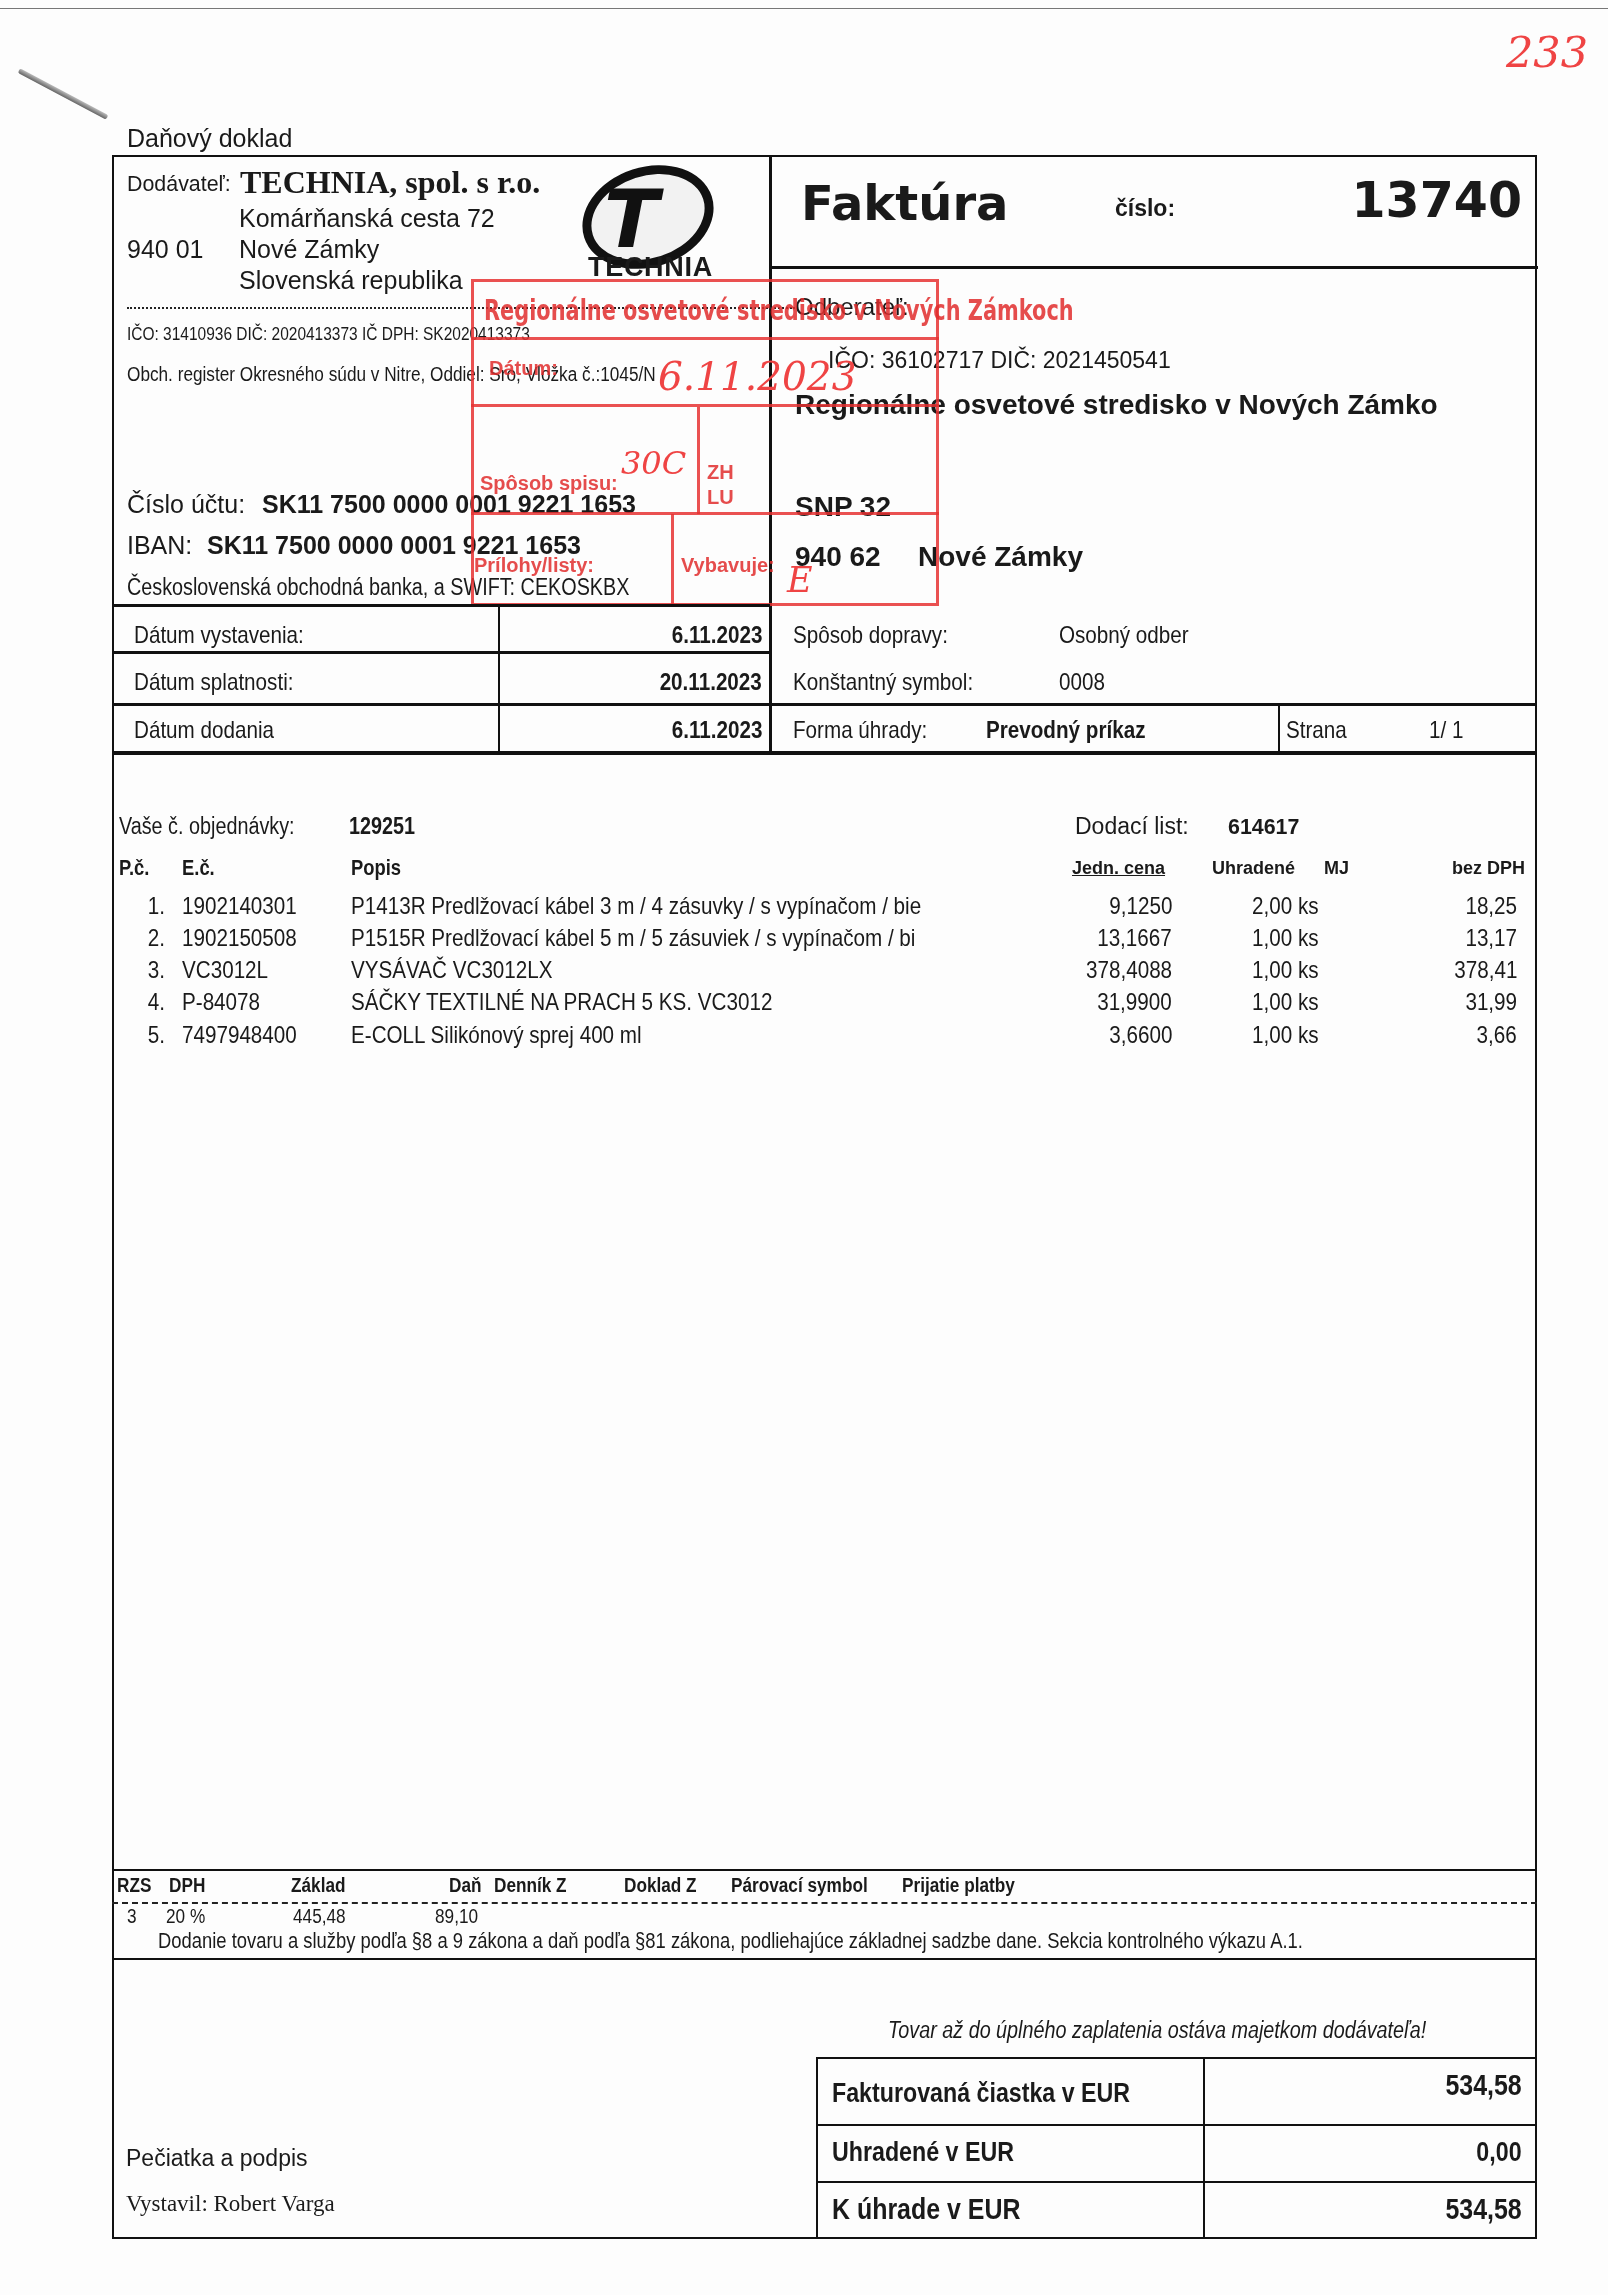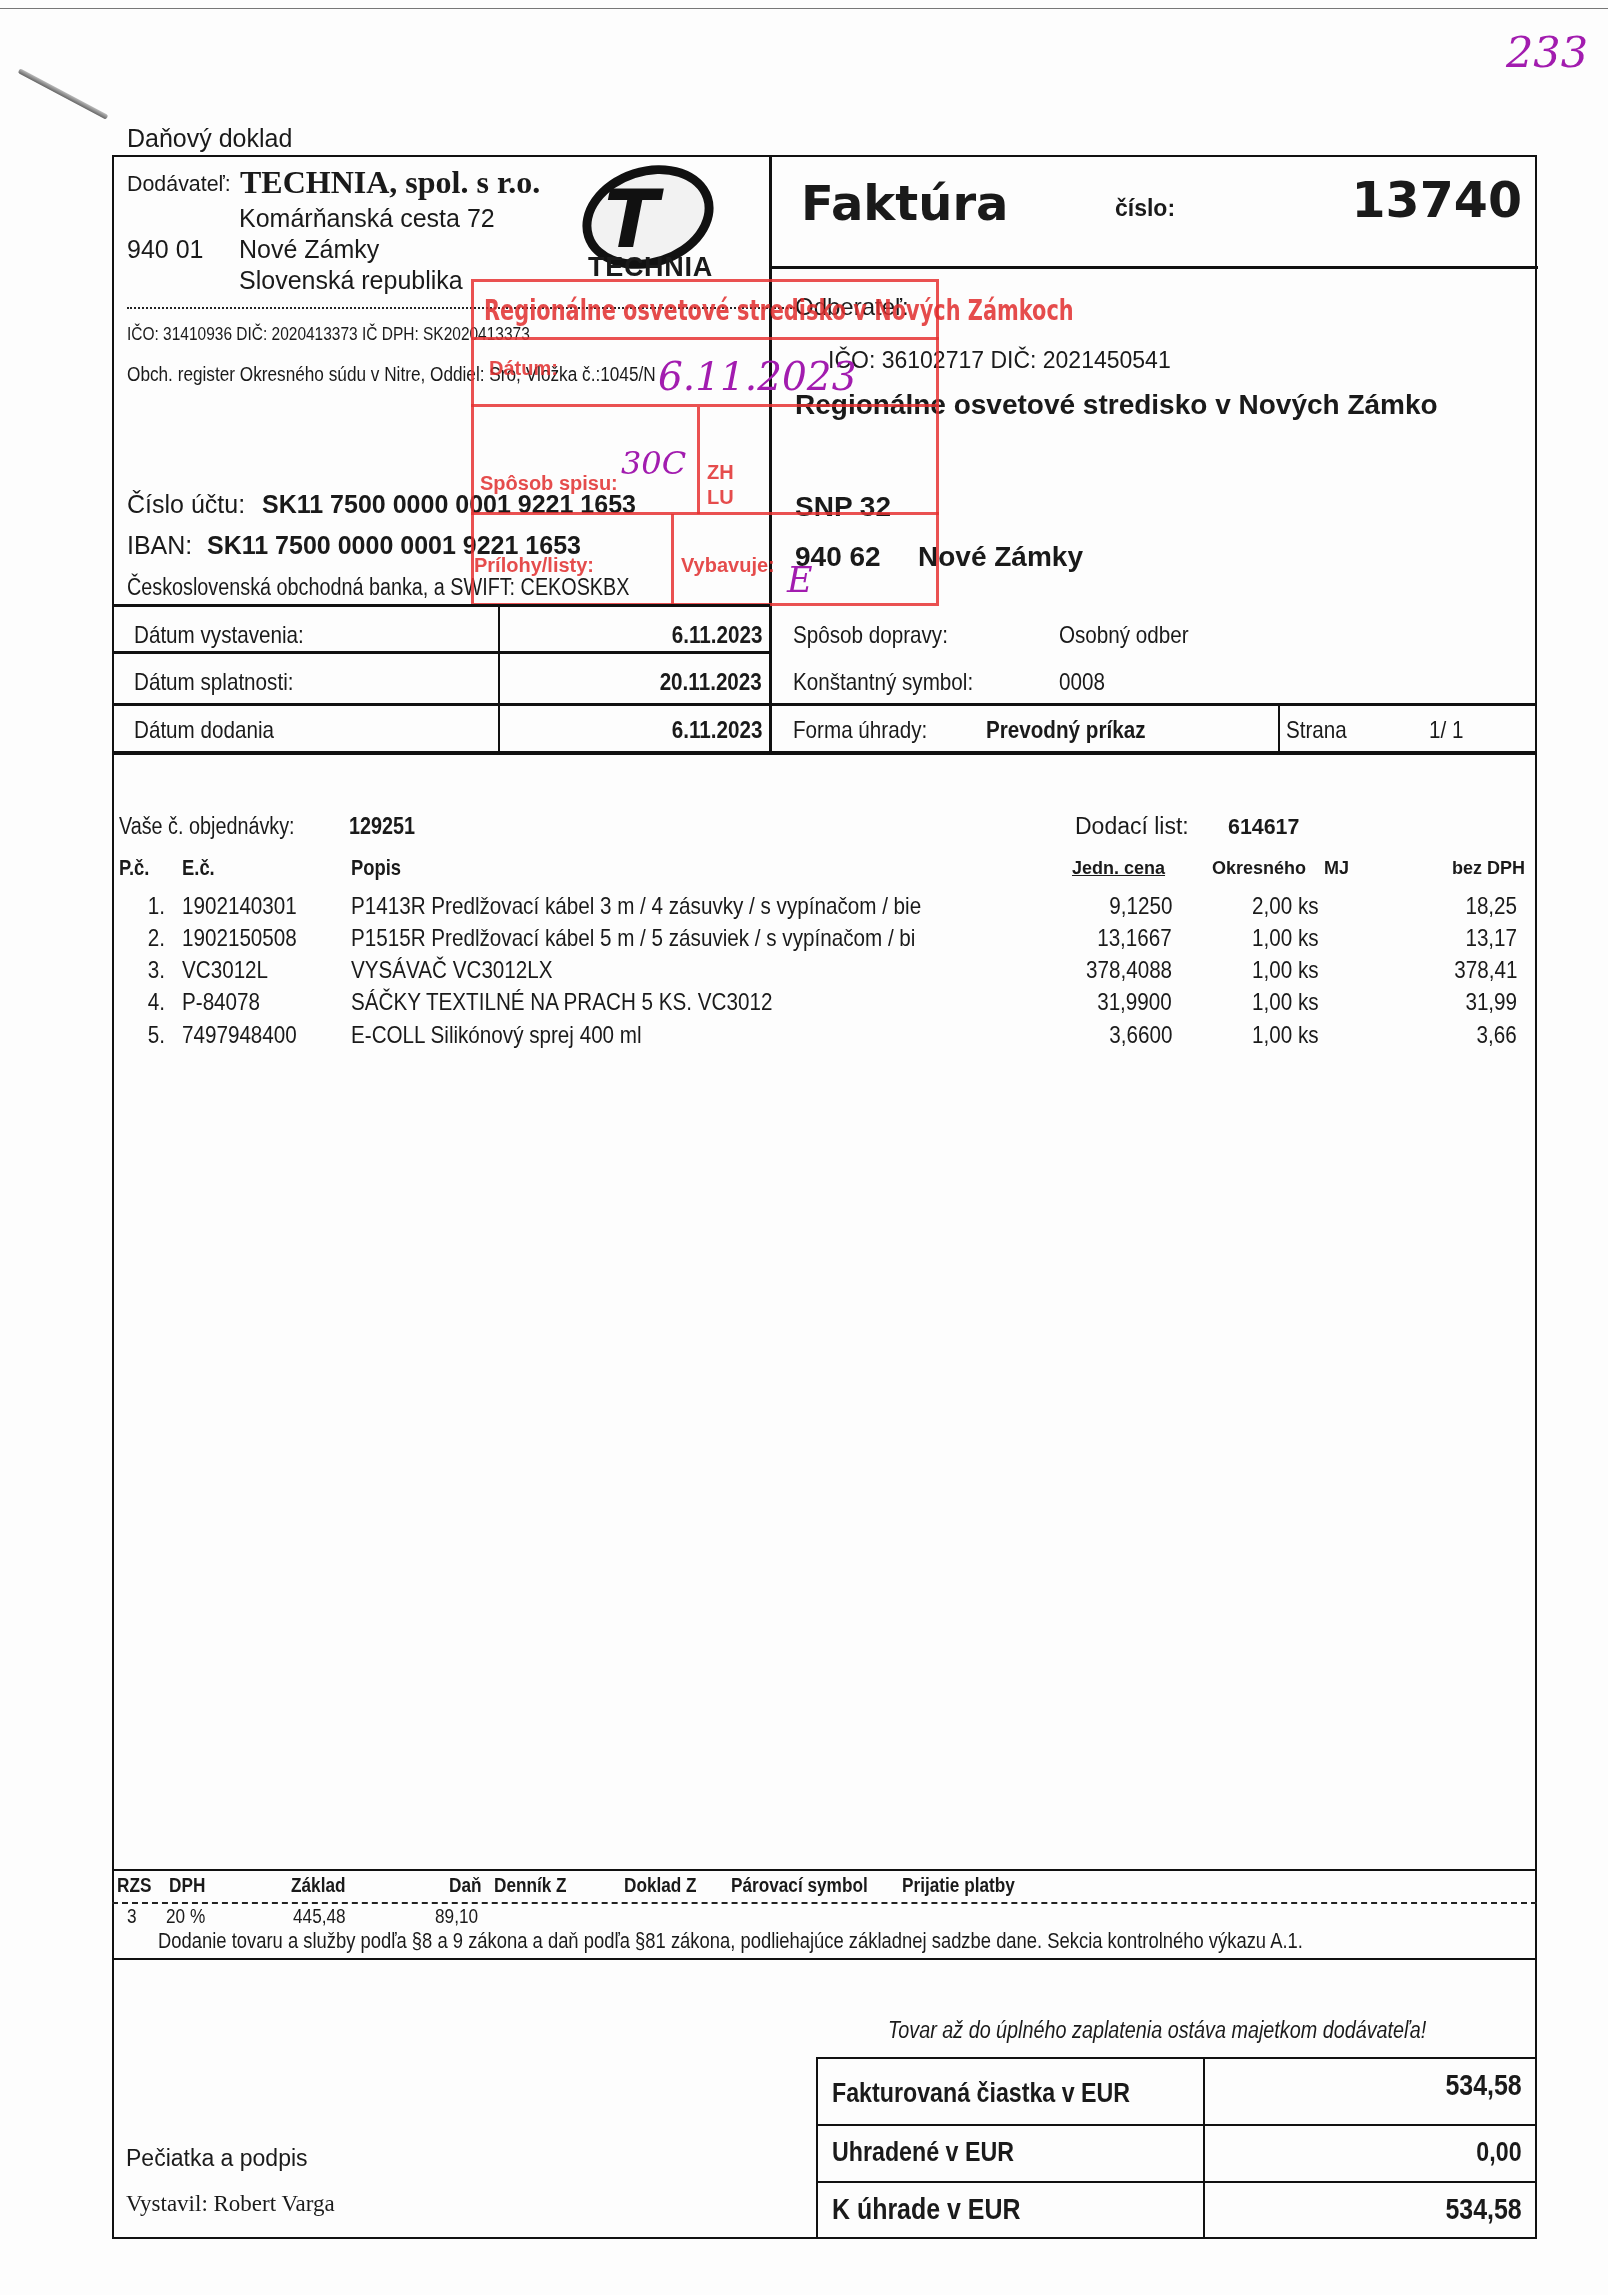--- a/index.html
+++ b/index.html
@@ -1,21 +1,21 @@
 <!DOCTYPE html>
 <html style="font-size:10.7px"><head>
 <meta charset="utf-8">
 <style>
   html, body { margin:0; padding:0; }
   body { width:1609px; height:2295px; background:#fdfdfd; position:relative; overflow:hidden;
          font-family:"Liberation Sans", sans-serif; color:#1a1a1a; }
   .scanline { position:absolute; left:0; top:8px; width:1609px; height:1.3px; background:#777; }
   .staple { position:absolute; left:18.7px; top:68px; width:100px; height:4.7px; background:linear-gradient(#bbb,#666);
             transform:rotate(28deg); transform-origin:left center; border-radius:2px; }
-  .hand { font-family:"DejaVu Serif", serif; font-style:italic; color:#a21caf; }
+  .hand { font-family:"DejaVu Serif", serif; font-style:italic; color:#ef4444; }
   .doc-label { left:127px; top:124px; font-size:25px; }
   .box { border:2.7px solid #111; position:absolute; box-sizing:border-box; }
   .vline { position:absolute; background:#111; width:2px; }
   .hline { position:absolute; background:#111; height:2px; }
   .hline.thick { height:3.3px; }
   .t { position:absolute; white-space:nowrap; }
   .b { font-weight:bold; }
   .f34 { font-size:23px; } .f36 { font-size:24px; } .f38 { font-size:25px; } .f30 { font-size:20px; }
   .f27 { font-size:18px; } .f32 { font-size:21.4px; } .f40 { font-size:27px; } .f42 { font-size:28px; }
   .cond { transform-origin:left top; transform:scaleX(0.86); }
@@ -121,21 +121,21 @@
 
 <div class="t f34 cond" style="left:119px;top:813px;">Vaše č. objednávky:</div>
 <div class="t f34 b cond" style="left:349px;top:813px;">129251</div>
 <div class="t f34" style="left:1075px;top:813px;">Dodací list:</div>
 <div class="t f32 b" style="left:1228px;top:815px;">614617</div>
 
 <div class="t f32 b cond" style="left:119px;top:856px;">P.č.</div>
 <div class="t f32 b cond" style="left:182px;top:856px;">E.č.</div>
 <div class="t f32 b cond" style="left:351px;top:856px;">Popis</div>
 <div class="t f27 b" style="left:1072px;top:858px;text-decoration:underline;">Jedn. cena</div>
-<div class="t f27 b" style="left:1212px;top:858px;">Okresného</div>
+<div class="t f27 b" style="left:1212px;top:858px;">Uhradené</div>
 <div class="t f27 b" style="left:1324px;top:858px;">MJ</div>
 <div class="t f27 b" style="left:1452px;top:858px;">bez DPH</div>
 
 <div>
   <div class="row">
     <div class="t f36 cond-r" style="right:1444px;top:892px;">1.</div>
     <div class="t f36 cond" style="left:182px;top:892px;">1902140301</div>
     <div class="t f36 cond" style="left:351px;top:892px;">P1413R Predlžovací kábel 3 m / 4 zásuvky / s vypínačom / bie</div>
     <div class="t f36 cond-r" style="right:437px;top:892px;">9,1250</div>
     <div class="t f36 cond" style="left:1252px;top:892px;">2,00 ks</div>

